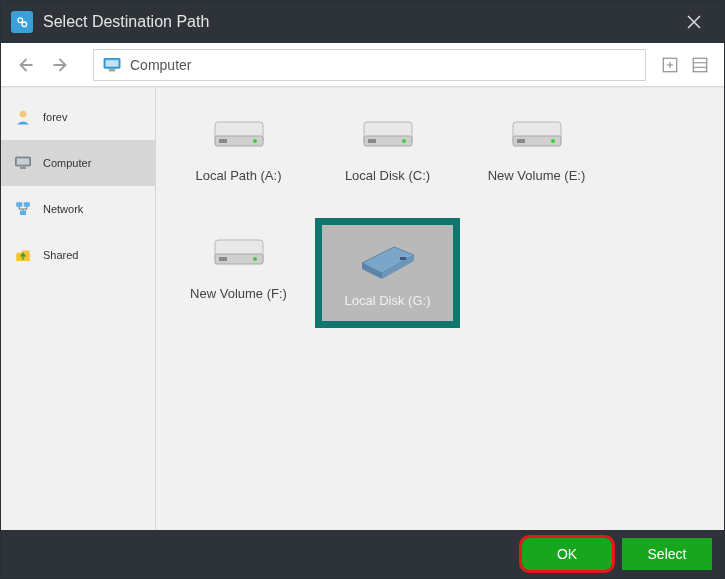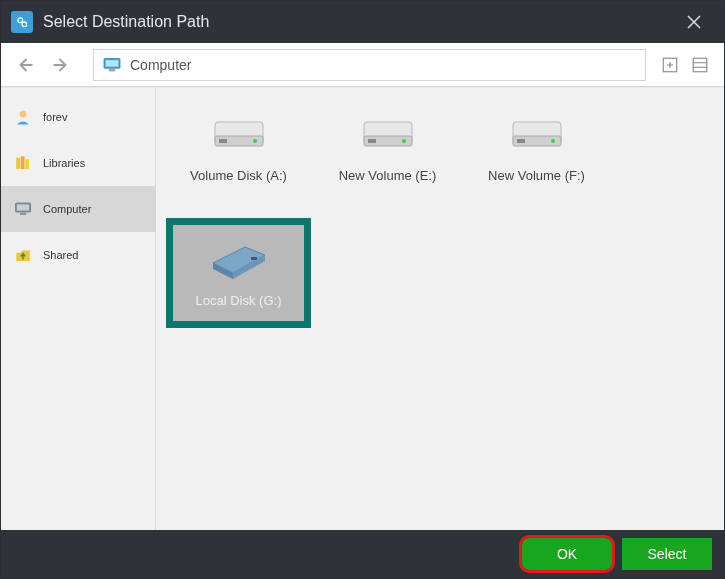--- a/index.html
+++ b/index.html
@@ -157,63 +157,75 @@
     <div class="sidebar">
       <div class="side-item">
         <span class="sicon">
           <svg width="18" height="18" viewBox="0 0 24 24">
               <circle cx="12" cy="8" r="4.5" fill="#f4c77a"></circle>
               <path d="M4 22 Q12 14 20 22" fill="#4aa3e0"></path>
             </svg>
         </span>
         <span>forev</span>
       </div>
-      <div class="side-item">
-        <span class="sicon">
-          <svg width="18" height="18" viewBox="0 0 24 24">
-              <rect x="3" y="5" width="5" height="15" fill="#f5c23b"></rect>
-              <rect x="9" y="3" width="5" height="17" fill="#f5a93b"></rect>
-              <rect x="15" y="7" width="5" height="13" fill="#f5d13b"></rect>
-            </svg>
-        </span>
-        <span>Libraries</span>
-      </div>
       <div class="side-item active">
         <span class="sicon">
           <svg width="18" height="18" viewBox="0 0 24 20">
               <rect x="2" y="2" width="20" height="12" rx="1" fill="#8a949b" stroke="#6b757c"></rect>
               <rect x="4" y="4" width="16" height="8" fill="#c8d0d6"></rect>
               <rect x="8" y="15" width="8" height="3" fill="#8a949b"></rect>
             </svg>
         </span>
         <span>Computer</span>
       </div>
       <div class="side-item">
         <span class="sicon">
           <svg width="18" height="18" viewBox="0 0 24 24">
+              <rect x="3" y="3" width="8" height="6" fill="#5bb0e8"></rect>
+              <rect x="13" y="3" width="8" height="6" fill="#5bb0e8"></rect>
+              <rect x="8" y="14" width="8" height="6" fill="#5bb0e8"></rect>
+              <path d="M7 9 V12 H17 V9 M12 12 V14" stroke="#7a7a7a" stroke-width="1.5" fill="none"></path>
+            </svg>
+        </span>
+        <span>Network</span>
+      </div>
+      <div class="side-item">
+        <span class="sicon">
+          <svg width="18" height="18" viewBox="0 0 24 24">
               <path d="M3 9 L9 9 L11 6 H21 V20 H3 Z" fill="#f5c23b"></path>
               <path d="M12 10 V18 M9 14 L12 10 L15 14" stroke="#3a9c3a" stroke-width="2" fill="none"></path>
             </svg>
         </span>
         <span>Shared</span>
       </div>
     </div>
 
     <div class="content">
       <div class="grid" id="drive-grid">
           <div class="drive">
     <div class="dicon">
               <svg width="64" height="48" viewBox="0 0 64 48">
     <rect x="8" y="14" width="48" height="22" rx="3" fill="#e8e8e8" stroke="#b8b8b8"></rect>
     <rect x="8" y="28" width="48" height="10" rx="2" fill="#cfcfcf" stroke="#a8a8a8"></rect>
     <rect x="12" y="31" width="8" height="4" fill="#888"></rect>
     <circle cx="48" cy="33" r="2" fill="#3ad03a"></circle>
   </svg>
             </div>
-    <div class="dlabel">Volume Disk (A:)</div>
+    <div class="dlabel">Local Path (A:)</div>
+  </div>
+          <div class="drive">
+    <div class="dicon">
+              <svg width="64" height="48" viewBox="0 0 64 48">
+    <rect x="8" y="14" width="48" height="22" rx="3" fill="#e8e8e8" stroke="#b8b8b8"></rect>
+    <rect x="8" y="28" width="48" height="10" rx="2" fill="#cfcfcf" stroke="#a8a8a8"></rect>
+    <rect x="12" y="31" width="8" height="4" fill="#888"></rect>
+    <circle cx="48" cy="33" r="2" fill="#3ad03a"></circle>
+  </svg>
+            </div>
+    <div class="dlabel">Local Disk (C:)</div>
   </div>
           <div class="drive">
     <div class="dicon">
               <svg width="64" height="48" viewBox="0 0 64 48">
     <rect x="8" y="14" width="48" height="22" rx="3" fill="#e8e8e8" stroke="#b8b8b8"></rect>
     <rect x="8" y="28" width="48" height="10" rx="2" fill="#cfcfcf" stroke="#a8a8a8"></rect>
     <rect x="12" y="31" width="8" height="4" fill="#888"></rect>
     <circle cx="48" cy="33" r="2" fill="#3ad03a"></circle>
   </svg>
             </div>

